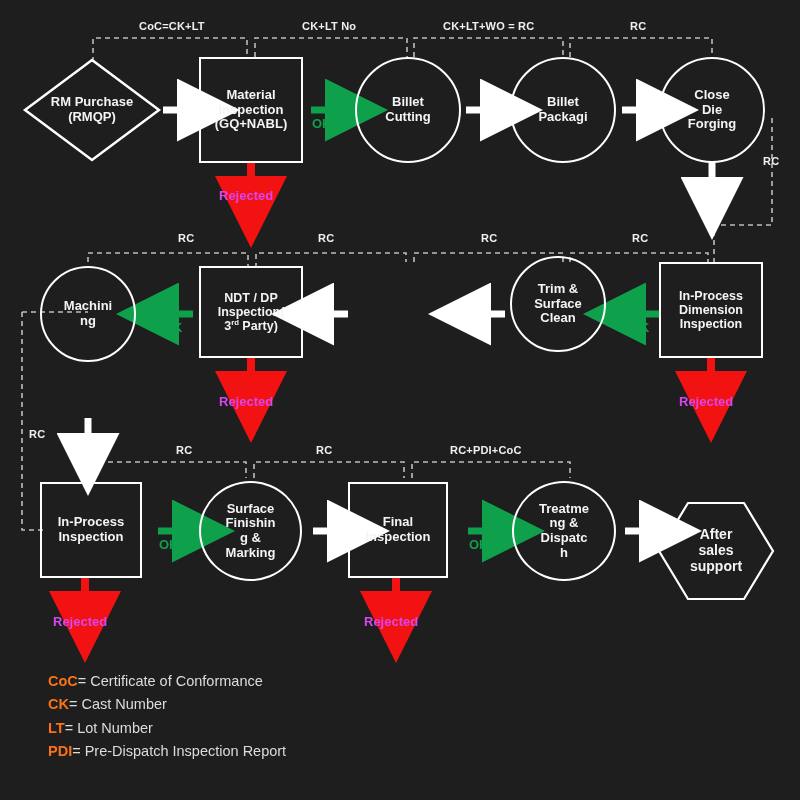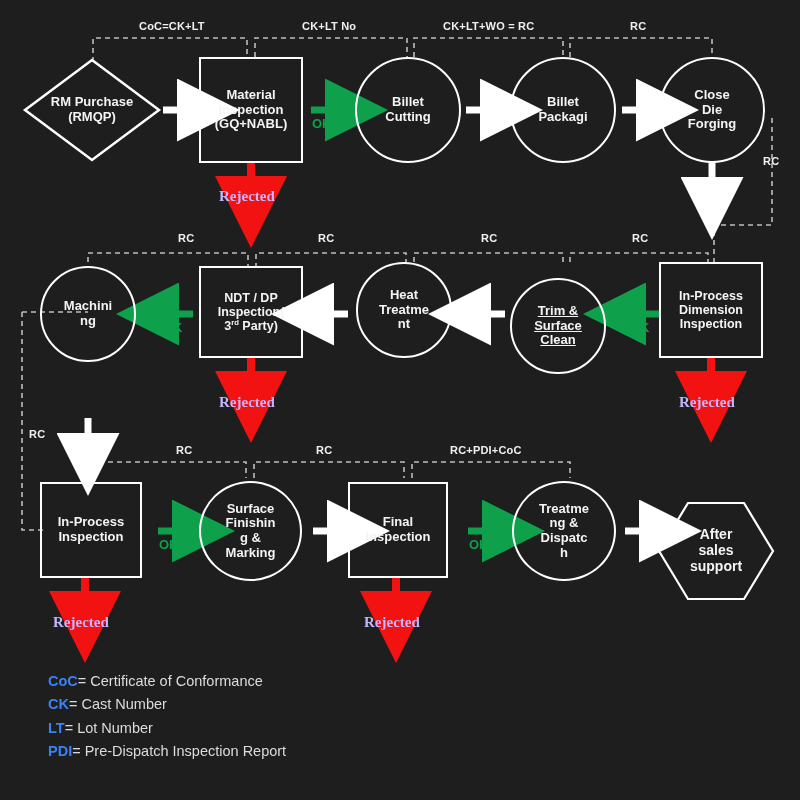--- a/index.html
+++ b/index.html
@@ -44,36 +44,35 @@
   }
   .ok-label{
     position:absolute;
     color:#0fa04c;
     font-size:13px;
     font-weight:700;
     margin-top:28px;
   }
   .rej-label{
     position:absolute;
-    color:#c4b5fd;
-    font-size:15px;
+    color:#d946ef;
+    font-size:13px;
     font-weight:700;
     white-space:nowrap;
-    font-family:Liberation Serif, serif;
   }
 
   .legend{
     position:absolute;
     left:48px;top:670px;
     color:#dcdcdc;
     font-size:14.5px;
     line-height:1.62;
     font-weight:400;
   }
-  .legend .k{font-weight:700;color:#3b82f6;}
+  .legend .k{font-weight:700;color:#f97316;}
   sup{font-size:.62em;vertical-align:super;}
 </style>
 </head>
 <body>
 
 <div id="stage">
 
   <svg id="wires" viewBox="0 0 800 800">
     <defs>
       <marker id="wArrow" markerWidth="9" markerHeight="9" refX="1" refY="4.5" orient="auto">
@@ -187,35 +186,28 @@
   </div>
 
   <div class="node rect" style="left:659px;top:262px;width:104px;height:96px;font-size:12.5px;">
     <span class="lbl">
       <span>In-Process</span><br>
       <span>Dimension</span><br>
       <span>Inspection</span>
     </span>
   </div>
 
-  <div class="node circ" style="left:510px;top:278px;width:96px;height:96px;font-size:13px;text-decoration:underline;">
+  <div class="node circ" style="left:510px;top:256px;width:96px;height:96px;font-size:13px;">
     <span class="lbl">
       <span>Trim &amp;</span><br>
       <span>Surface</span><br>
       <span>Clean</span>
     </span>
   </div>
 
-  <div class="node circ" style="left:356px;top:262px;width:96px;height:96px;font-size:13px;">
-    <span class="lbl">
-      <span>Heat</span><br>
-      <span>Treatme</span><br>
-      <span>nt</span>
-    </span>
-  </div>
 
   <div class="node rect" style="left:199px;top:266px;width:104px;height:92px;font-size:12.5px;">
     <span class="lbl">
       <span>NDT / DP</span><br>
       <span>Inspection(</span><br>
       <span>3<sup>rd</sup> Party)</span>
     </span>
   </div>
 
   <div class="node circ" style="left:40px;top:266px;width:96px;height:96px;font-size:13px;">

